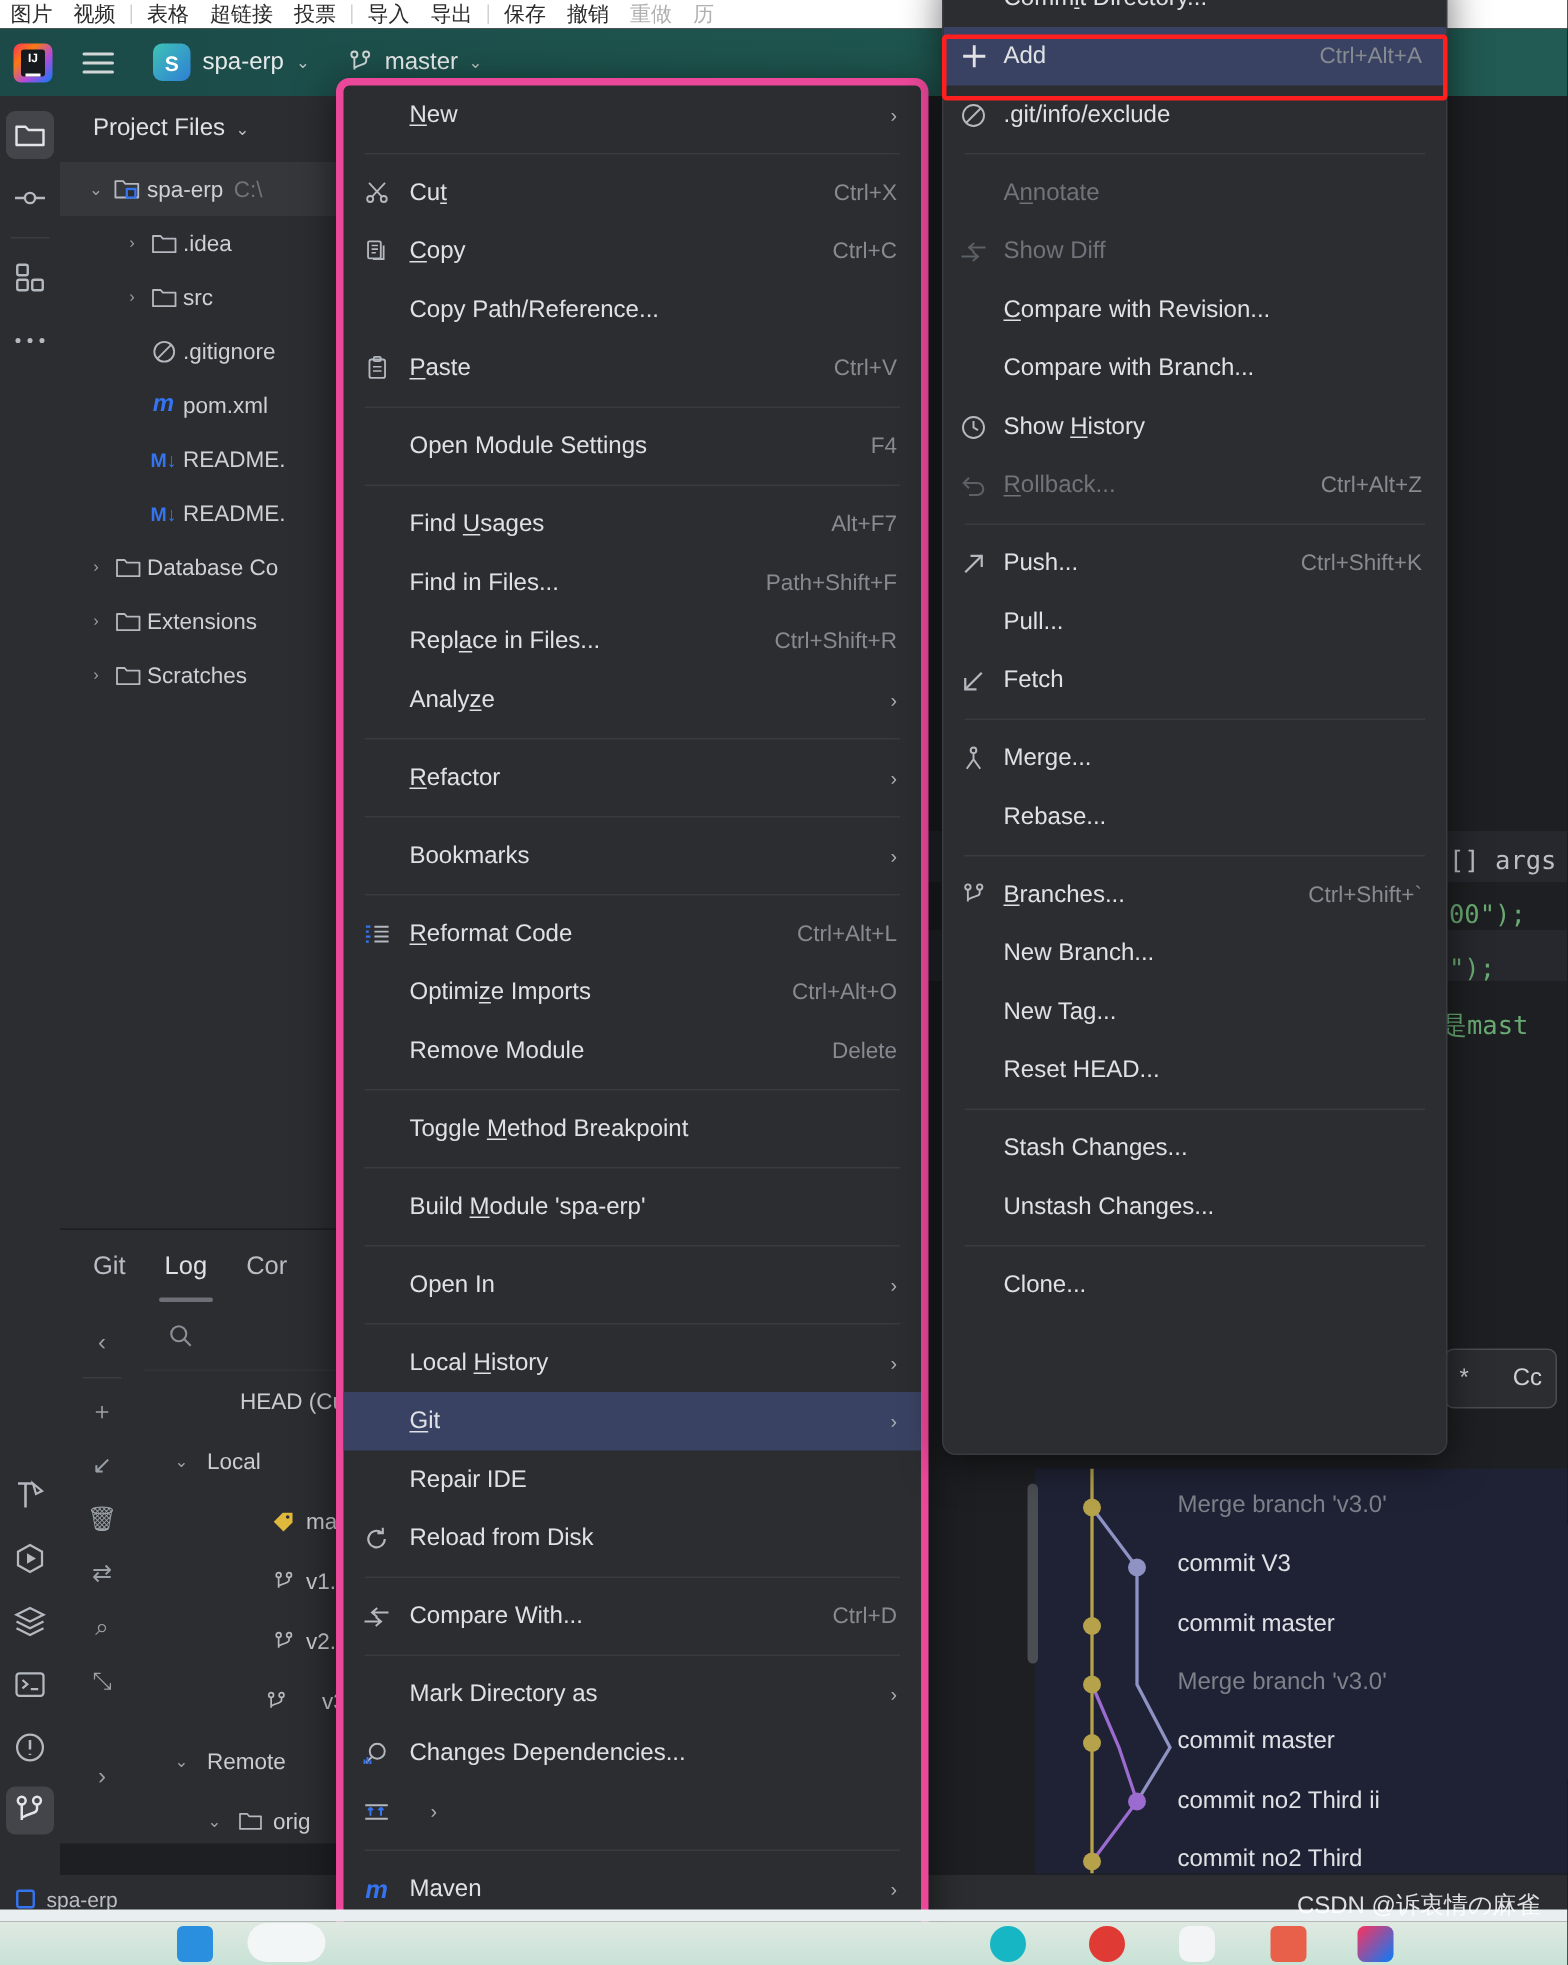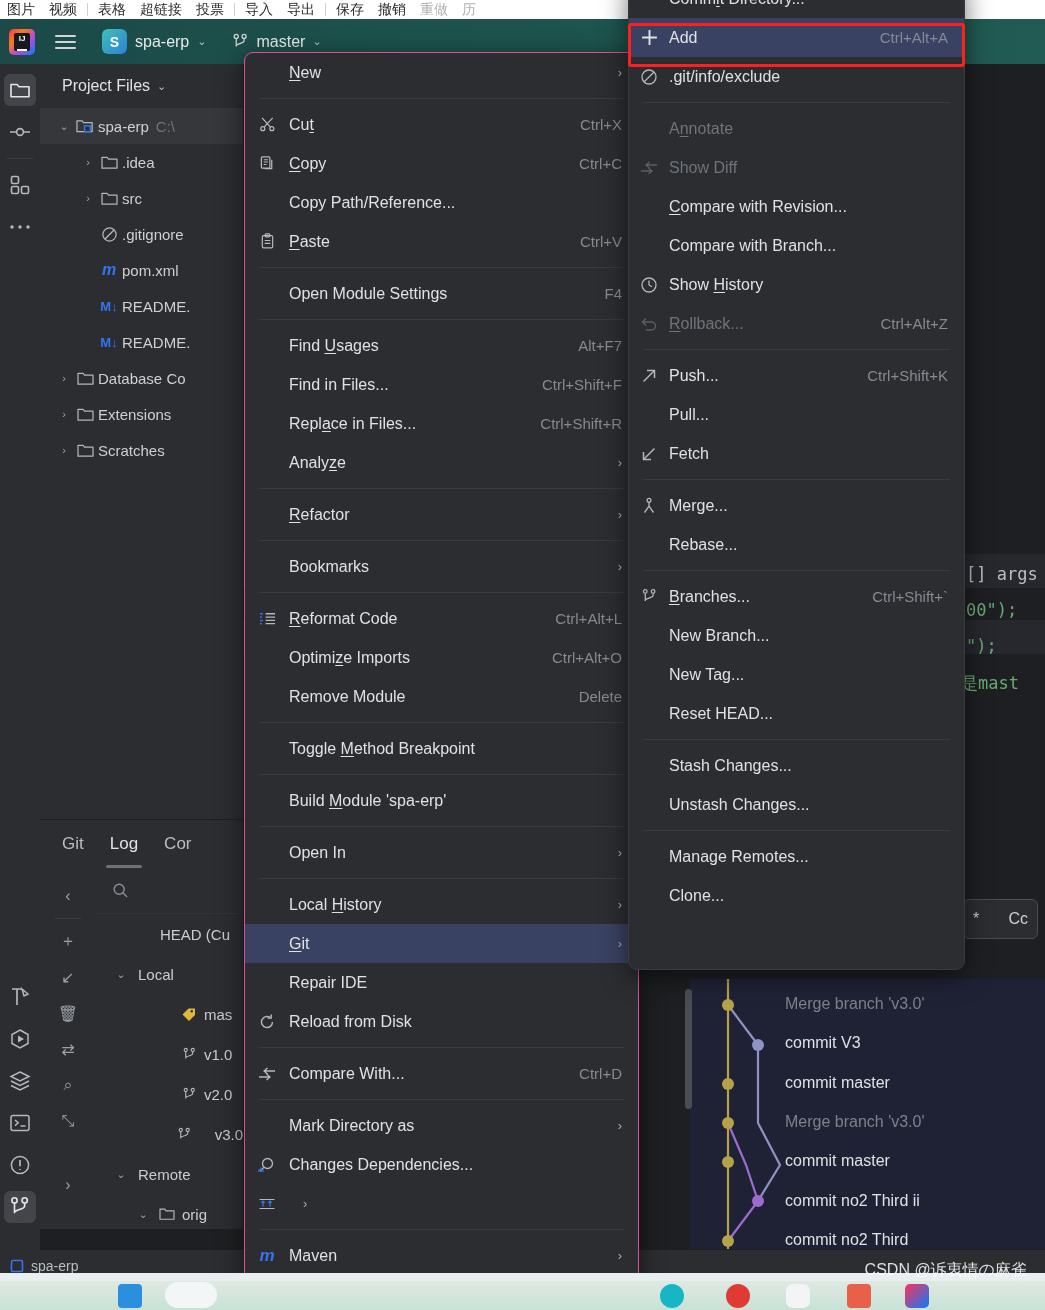--- a/index.html
+++ b/index.html
@@ -102,22 +102,22 @@
   .crow.dim{color:#7d818a;}
   .crow.bright{color:#dfe1e5;}
   svg.graph{position:absolute;left:0;top:0;}
 
   
   .cc-chip{position:absolute;left:963px;top:880px;width:75px;height:40px;border:1px solid #4a4d52;border-radius:6px;
            background:#2b2d30;display:flex;align-items:center;justify-content:space-between;padding:0 9px;color:#cdd0d4;font-size:16px;}
 
   
   .ctx{
-    position:absolute;left:244px;top:52px;width:395px;height:1258px;
-    background:#2b2d30;border-radius:9px;border:1px solid #ec4899;
+    position:absolute;left:224px;top:52px;width:395px;height:1258px;
+    background:#2b2d30;border-radius:9px;border:5px solid #ec4899;
     box-shadow:0 6px 26px rgba(0,0,0,.55);overflow:hidden;font-size:16px;
   }
   .mi{height:39px;display:flex;align-items:center;color:#dfe1e5;padding:0 16px 0 0;position:relative;}
   .mi .mi-ico{width:44px;flex:0 0 44px;display:flex;align-items:center;justify-content:center;color:#b4b8bf;}
   .mi .mi-label{flex:1;white-space:nowrap;}
   .mi .mi-acc{color:#868a91;font-size:15px;margin-left:14px;white-space:nowrap;}
   .mi .mi-arrow{color:#a8adb4;font-size:13px;margin-left:14px;}
   .mi.sel{background:#3a4263;}
   .mi.dis{color:#6f737a;}
   .mi.dis .mi-ico{color:#5b5f66;}
@@ -557,21 +557,21 @@
       </div>
       <div class="msep"></div>
       <div class="mi">
         <span class="mi-ico"></span>
         <span class="mi-label">Find <span class="uline">U</span>sages</span>
         <span class="mi-acc">Alt+F7</span>
       </div>
       <div class="mi">
         <span class="mi-ico"></span>
         <span class="mi-label">Find in Files...</span>
-        <span class="mi-acc">Ctrl+Shift+F</span>
+        <span class="mi-acc">Path+Shift+F</span>
       </div>
       <div class="mi">
         <span class="mi-ico"></span>
         <span class="mi-label">Repl<span class="uline">a</span>ce in Files...</span>
         <span class="mi-acc">Ctrl+Shift+R</span>
       </div>
       <div class="mi">
         <span class="mi-ico"></span>
         <span class="mi-label">Analy<span class="uline">z</span>e</span>
         <span class="mi-arrow">›</span>
@@ -826,24 +826,20 @@
       <div class="msep"></div>
       <div class="mi">
         <span class="mi-ico"></span>
         <span class="mi-label">Stash Changes...</span>
       </div>
       <div class="mi">
         <span class="mi-ico"></span>
         <span class="mi-label">Unstash Changes...</span>
       </div>
       <div class="msep"></div>
-      <div class="mi">
-        <span class="mi-ico"></span>
-        <span class="mi-label">Manage Remotes...</span>
-      </div>
       <div class="mi">
         <span class="mi-ico"></span>
         <span class="mi-label">Clone...</span>
       </div>
     </div>
   <div class="red-box"></div>
 
   <div class="desk-top-edge"></div>
   <div class="desktop">
     <div class="tb-ico" style="left:118px;background:#2b8fe0"></div>

